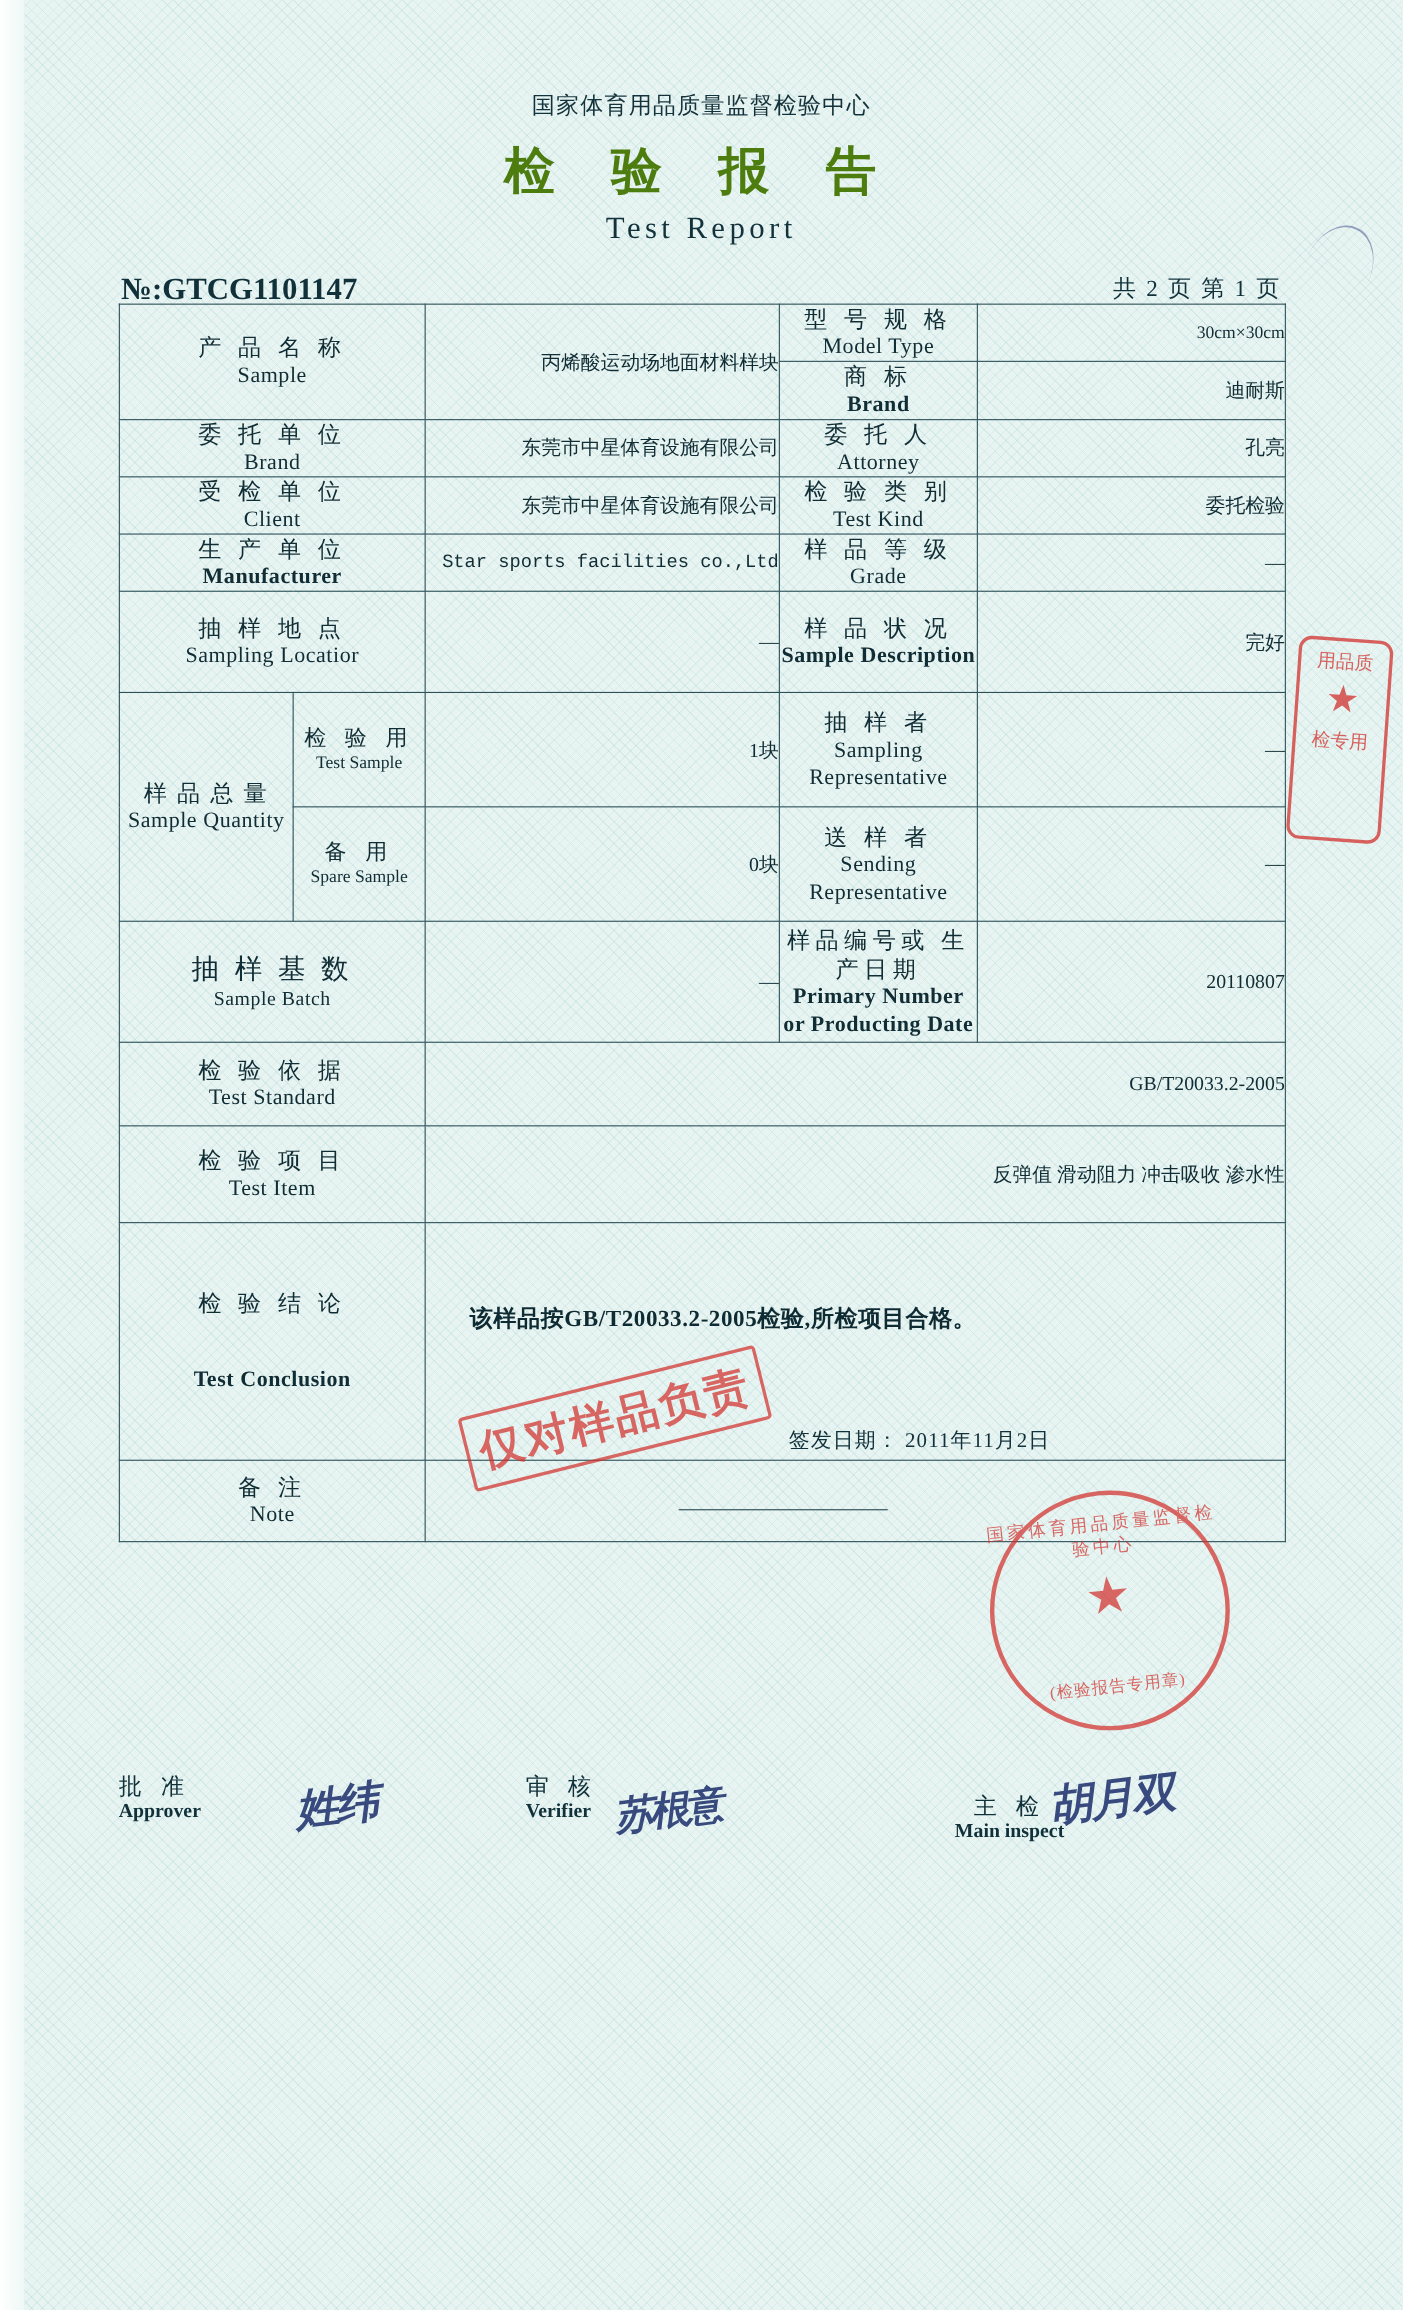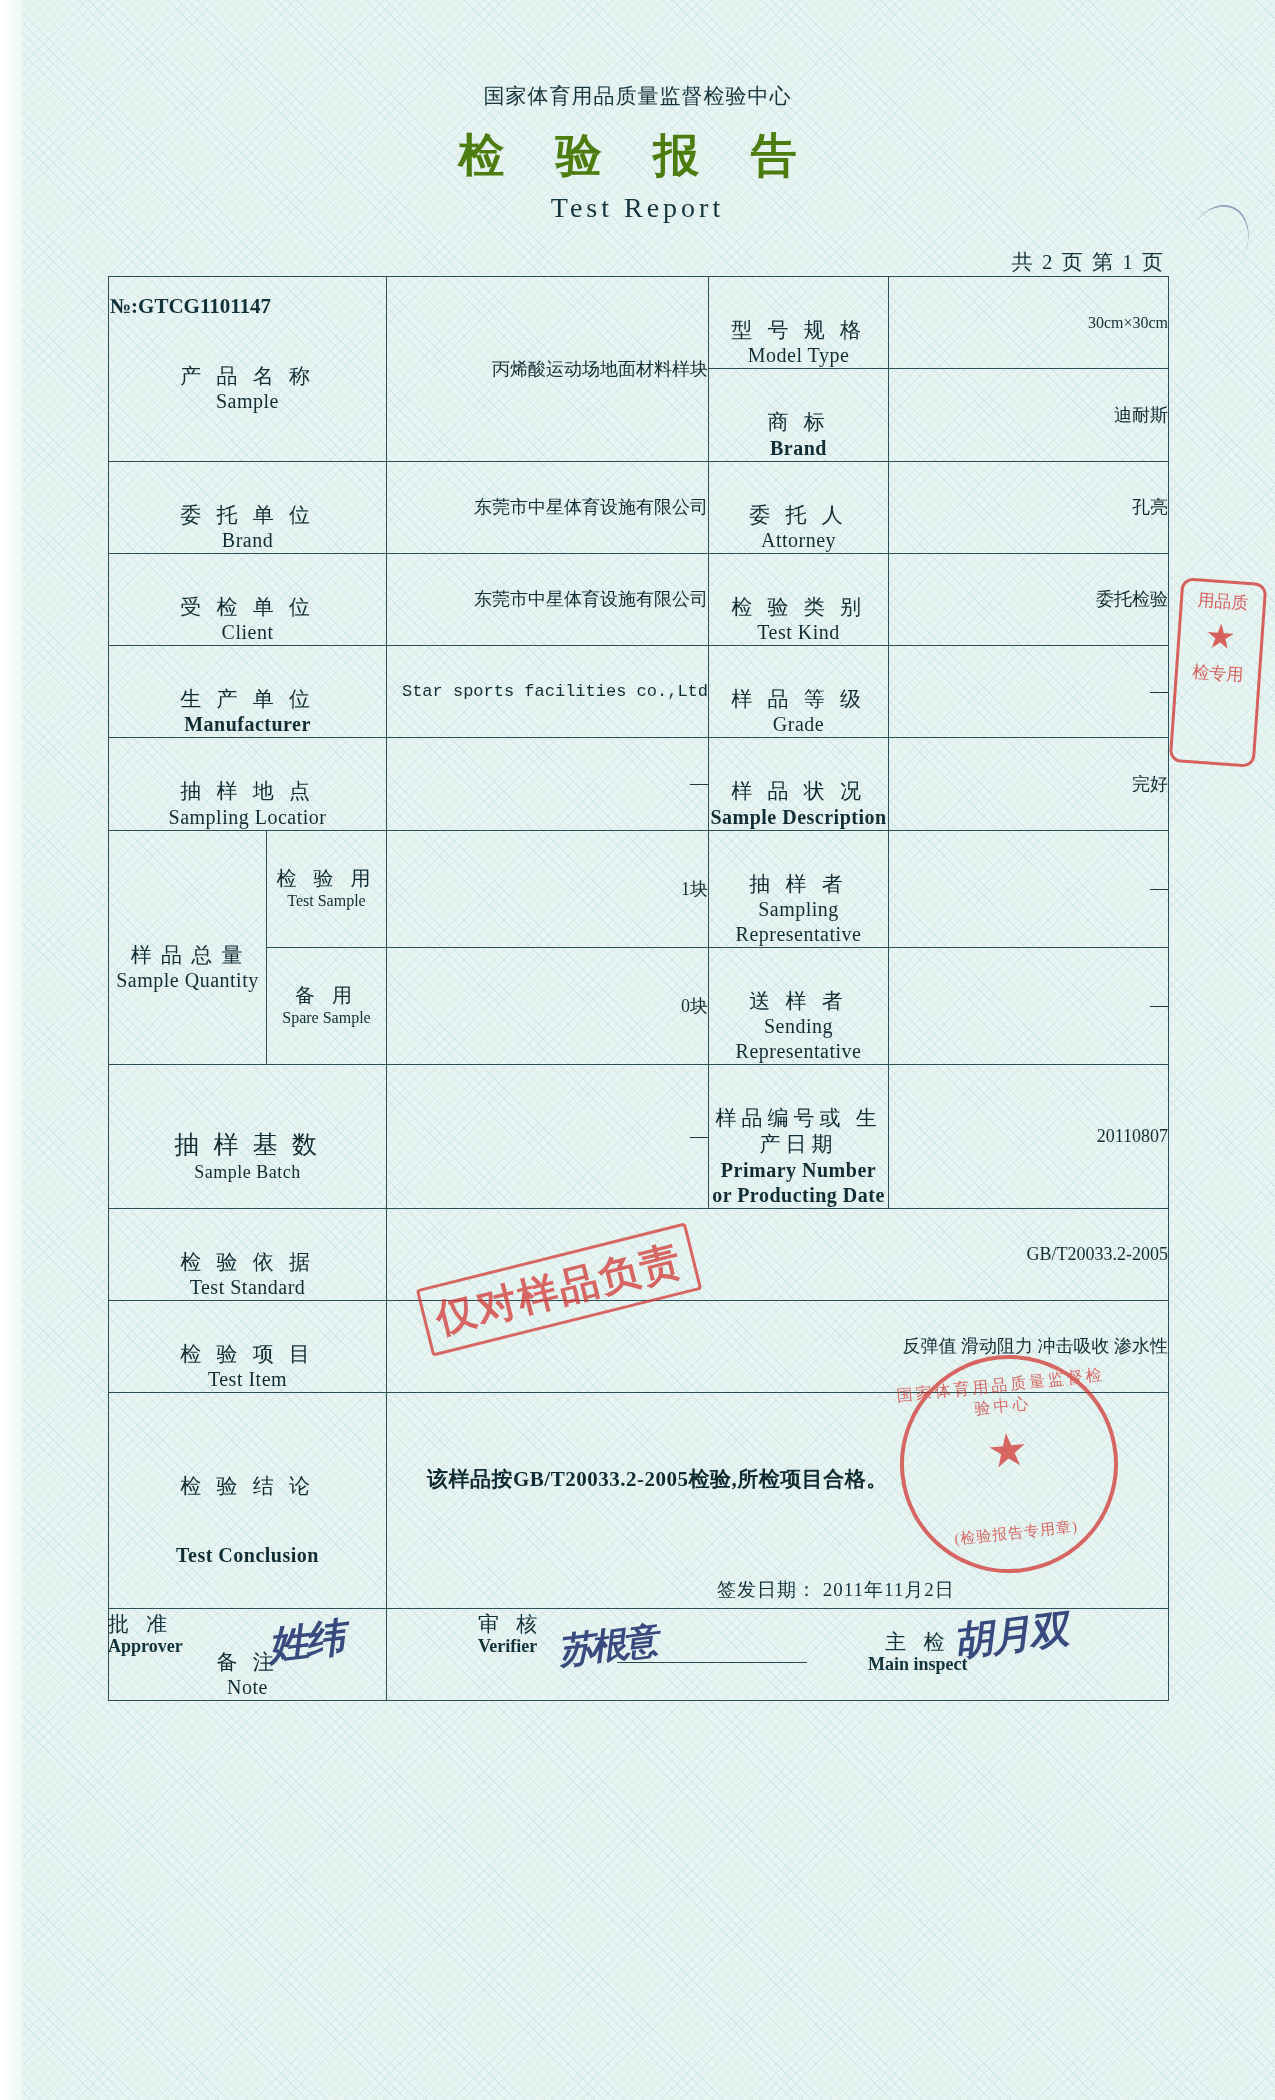--- a/index.html
+++ b/index.html
@@ -58,24 +58,23 @@
     position: absolute;
     top: 192px; left: 0; right: 0;
     text-align: center;
     font-size: 28px;
     letter-spacing: 4px;
     color: #13333c;
   }
   .hdr-no {
     position: absolute;
     top: 248px; left: 110px;
-    font-size: 21px;
+    font-size: 28px;
     font-weight: bold;
     color: #10303a;
-    margin-top: 46px;
   }
   .hdr-pages {
     position: absolute;
     top: 248px; right: 110px;
     font-size: 21px;
     color: #10303a;
     letter-spacing: 2px;
     text-align: right;
   }
 
@@ -97,21 +96,20 @@
   .lbl {
     text-align: center;
     line-height: 1.25;
     padding: 6px 4px;
   }
   .lbl .cn {
     display: block;
     font-size: 21px;
     letter-spacing: 5px;
     font-weight: 500;
-    margin-top: 40px;
   }
   .lbl .cn.tight { letter-spacing: 2px; }
   .lbl .en {
     display: block;
     font-size: 20px;
     letter-spacing: 0.5px;
     font-family: "Liberation Serif", serif;
   }
   .lbl .en.b { font-weight: bold; }
   .val {

